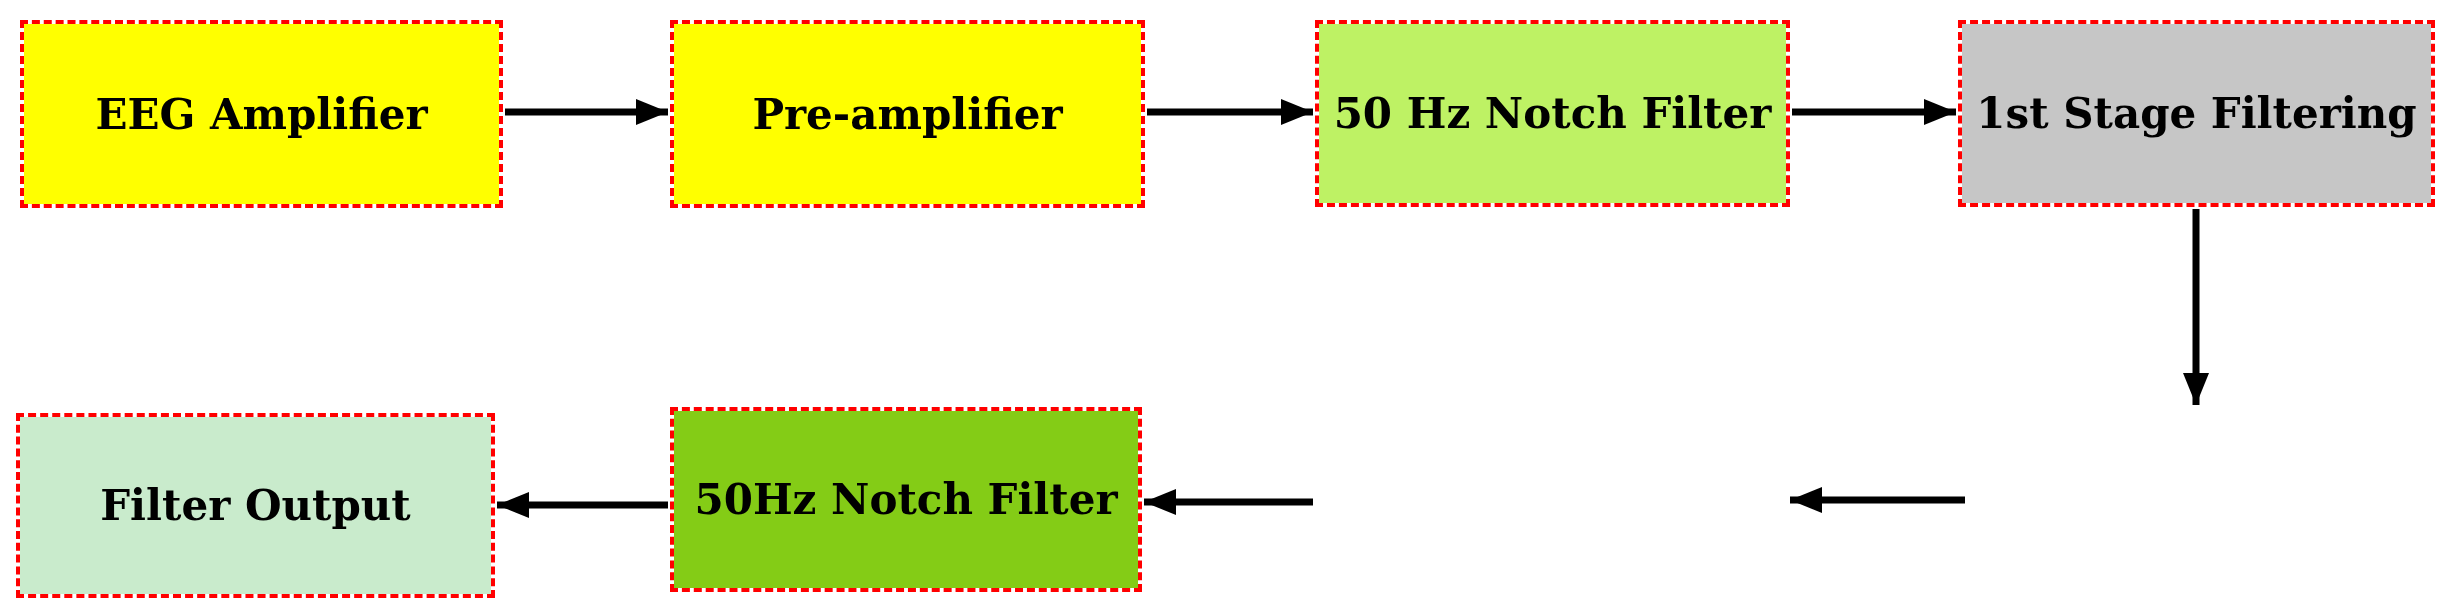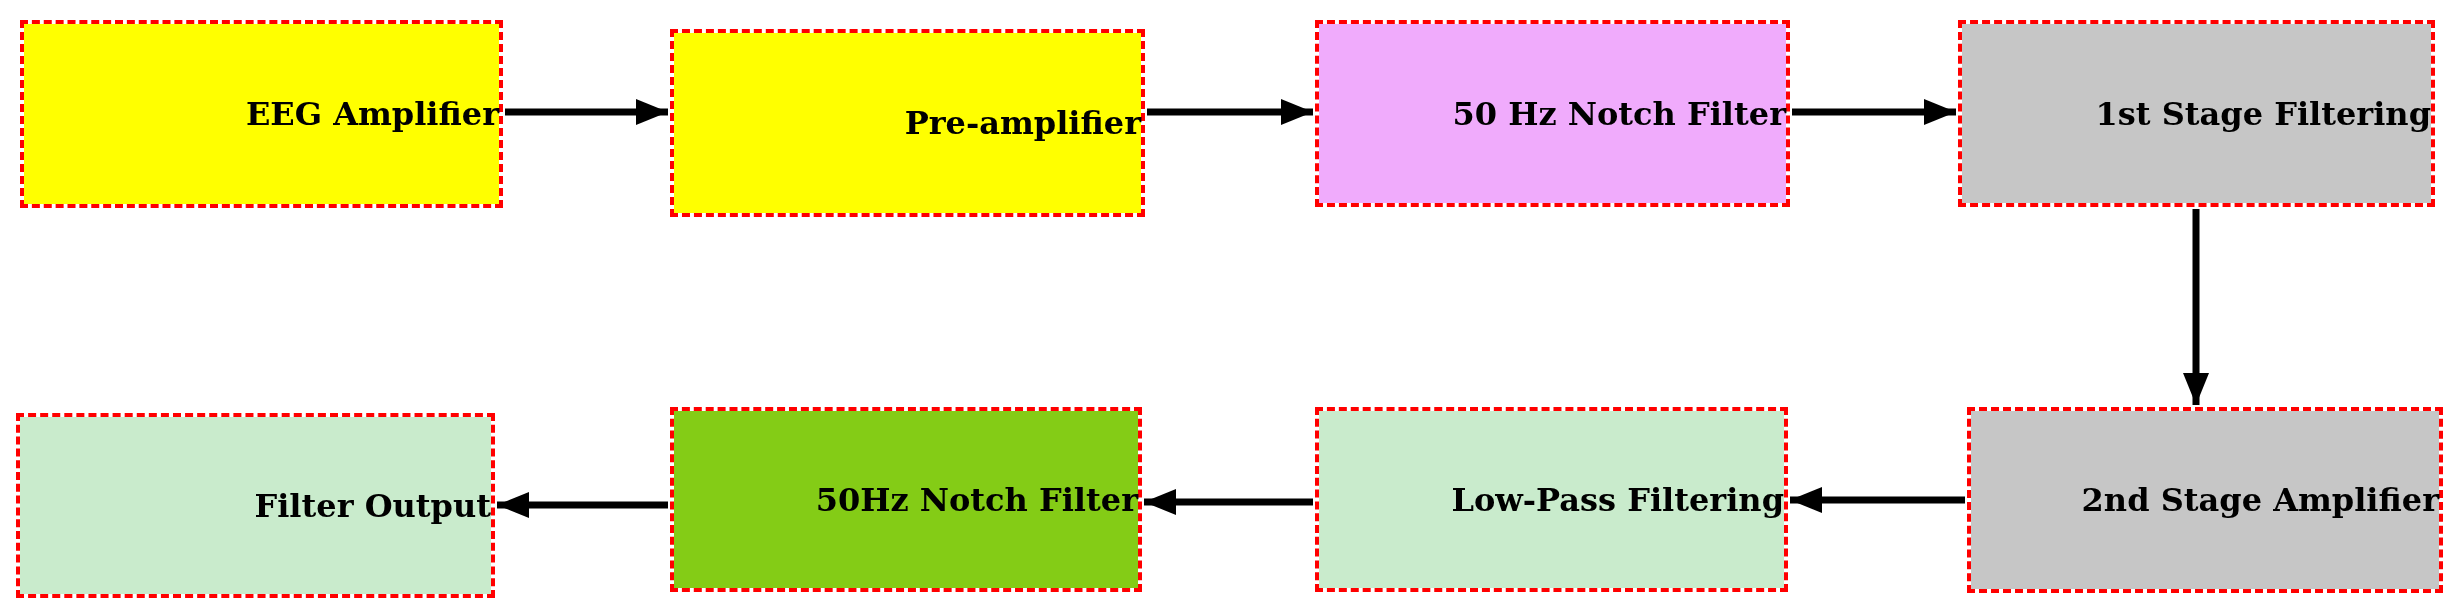--- a/index.html
+++ b/index.html
@@ -15,31 +15,31 @@
     background: #FFFFFF;
     overflow: hidden;
   }
   .node {
     position: absolute;
     box-sizing: border-box;
     border: 4px dashed #FF0000;
     background-clip: padding-box;
     display: flex;
     align-items: center;
-    justify-content: flex-end;
+    justify-content: center;
     font-family: "DejaVu Serif", "Liberation Serif", serif;
     font-weight: bold;
-    font-size: 32px;
+    font-size: 42px;
     color: #000000;
     white-space: nowrap;
     text-align: center;
   }
   
   .n-eeg   { left: 20px;   top: 20px;  width: 483px; height: 188px; }
-  .n-pre   { left: 670px;  top: 29px;  width: 475px; height: 188px; }
+  .n-pre   { left: 670px;  top: 20px;  width: 475px; height: 188px; }
   .n-notch1{ left: 1315px; top: 20px;  width: 475px; height: 187px; }
   .n-amp1  { left: 1958px; top: 20px;  width: 477px; height: 187px; }
   
   .n-amp2  { left: 1967px; top: 407px; width: 476px; height: 186px; }
   .n-lpf   { left: 1315px; top: 407px; width: 473px; height: 185px; }
   .n-notch2{ left: 670px;  top: 407px; width: 472px; height: 185px; }
   .n-out   { left: 16px;   top: 413px; width: 479px; height: 185px; }
 
   .arrows {
     position: absolute;
@@ -54,35 +54,29 @@
 <div class="canvas">
 
   <div class="node n-eeg" style="background-color: rgb(255, 255, 0);">
     <span>EEG Amplifier</span>
   </div>
 
   <div class="node n-pre" style="background-color: rgb(255, 255, 0);">
     <span>Pre-amplifier</span>
   </div>
 
-  <div class="node n-notch1" style="background-color: #f0abfc;">
+  <div class="node n-notch1" style="background-color: #bef264;">
     <span>50 Hz Notch Filter</span>
   </div>
 
   <div class="node n-amp1" style="background-color: rgb(198, 198, 198);">
     <span>1st Stage Filtering</span>
   </div>
 
-  <div class="node n-amp2" style="background-color: rgb(198, 198, 198);">
-    <span>2nd Stage Amplifier</span>
-  </div>
 
-  <div class="node n-lpf" style="background-color: rgb(201, 235, 204);">
-    <span>Low-Pass Filtering</span>
-  </div>
 
   <div class="node n-notch2" style="background-color: #84cc16;">
     <span>50Hz Notch Filter</span>
   </div>
 
   <div class="node n-out" style="background-color: rgb(201, 235, 204);">
     <span>Filter Output</span>
   </div>
 
   <svg class="arrows" width="2463" height="614" viewBox="0 0 2463 614">

